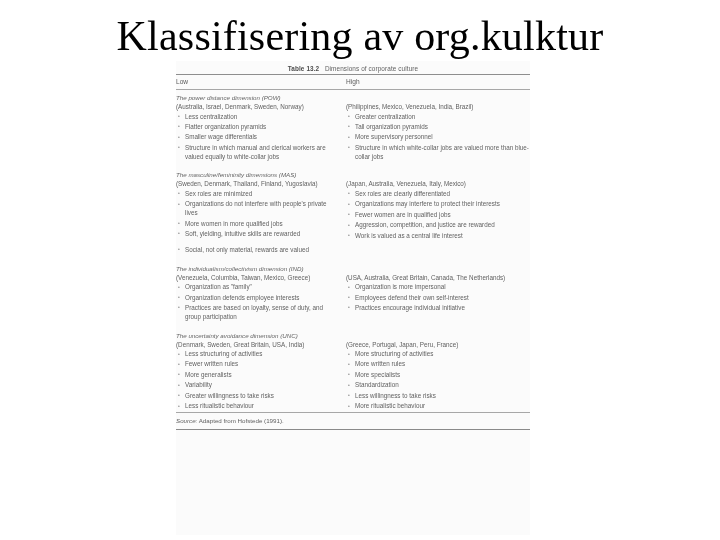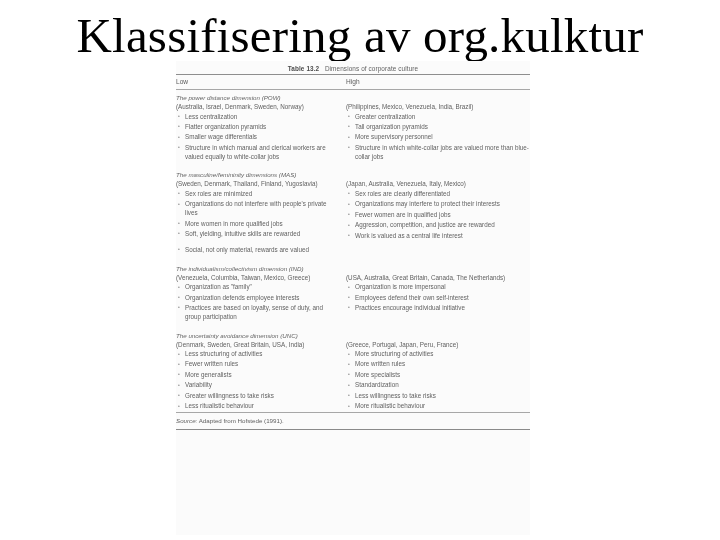--- a/index.html
+++ b/index.html
@@ -20,21 +20,21 @@
     background: #ffffff;
   }
   
   .slide-title {
     position: absolute;
     left: 0;
     top: 14px;
     width: 720px;
     text-align: center;
     font-family: "Liberation Serif", serif;
-    font-size: 49px;
+    font-size: 42px;
     line-height: 44px;
     color: #000000;
     letter-spacing: 0.2px;
     white-space: nowrap;
   }
   
   #table-figure {
     position: absolute;
     left: 176px;
     top: 61px;

